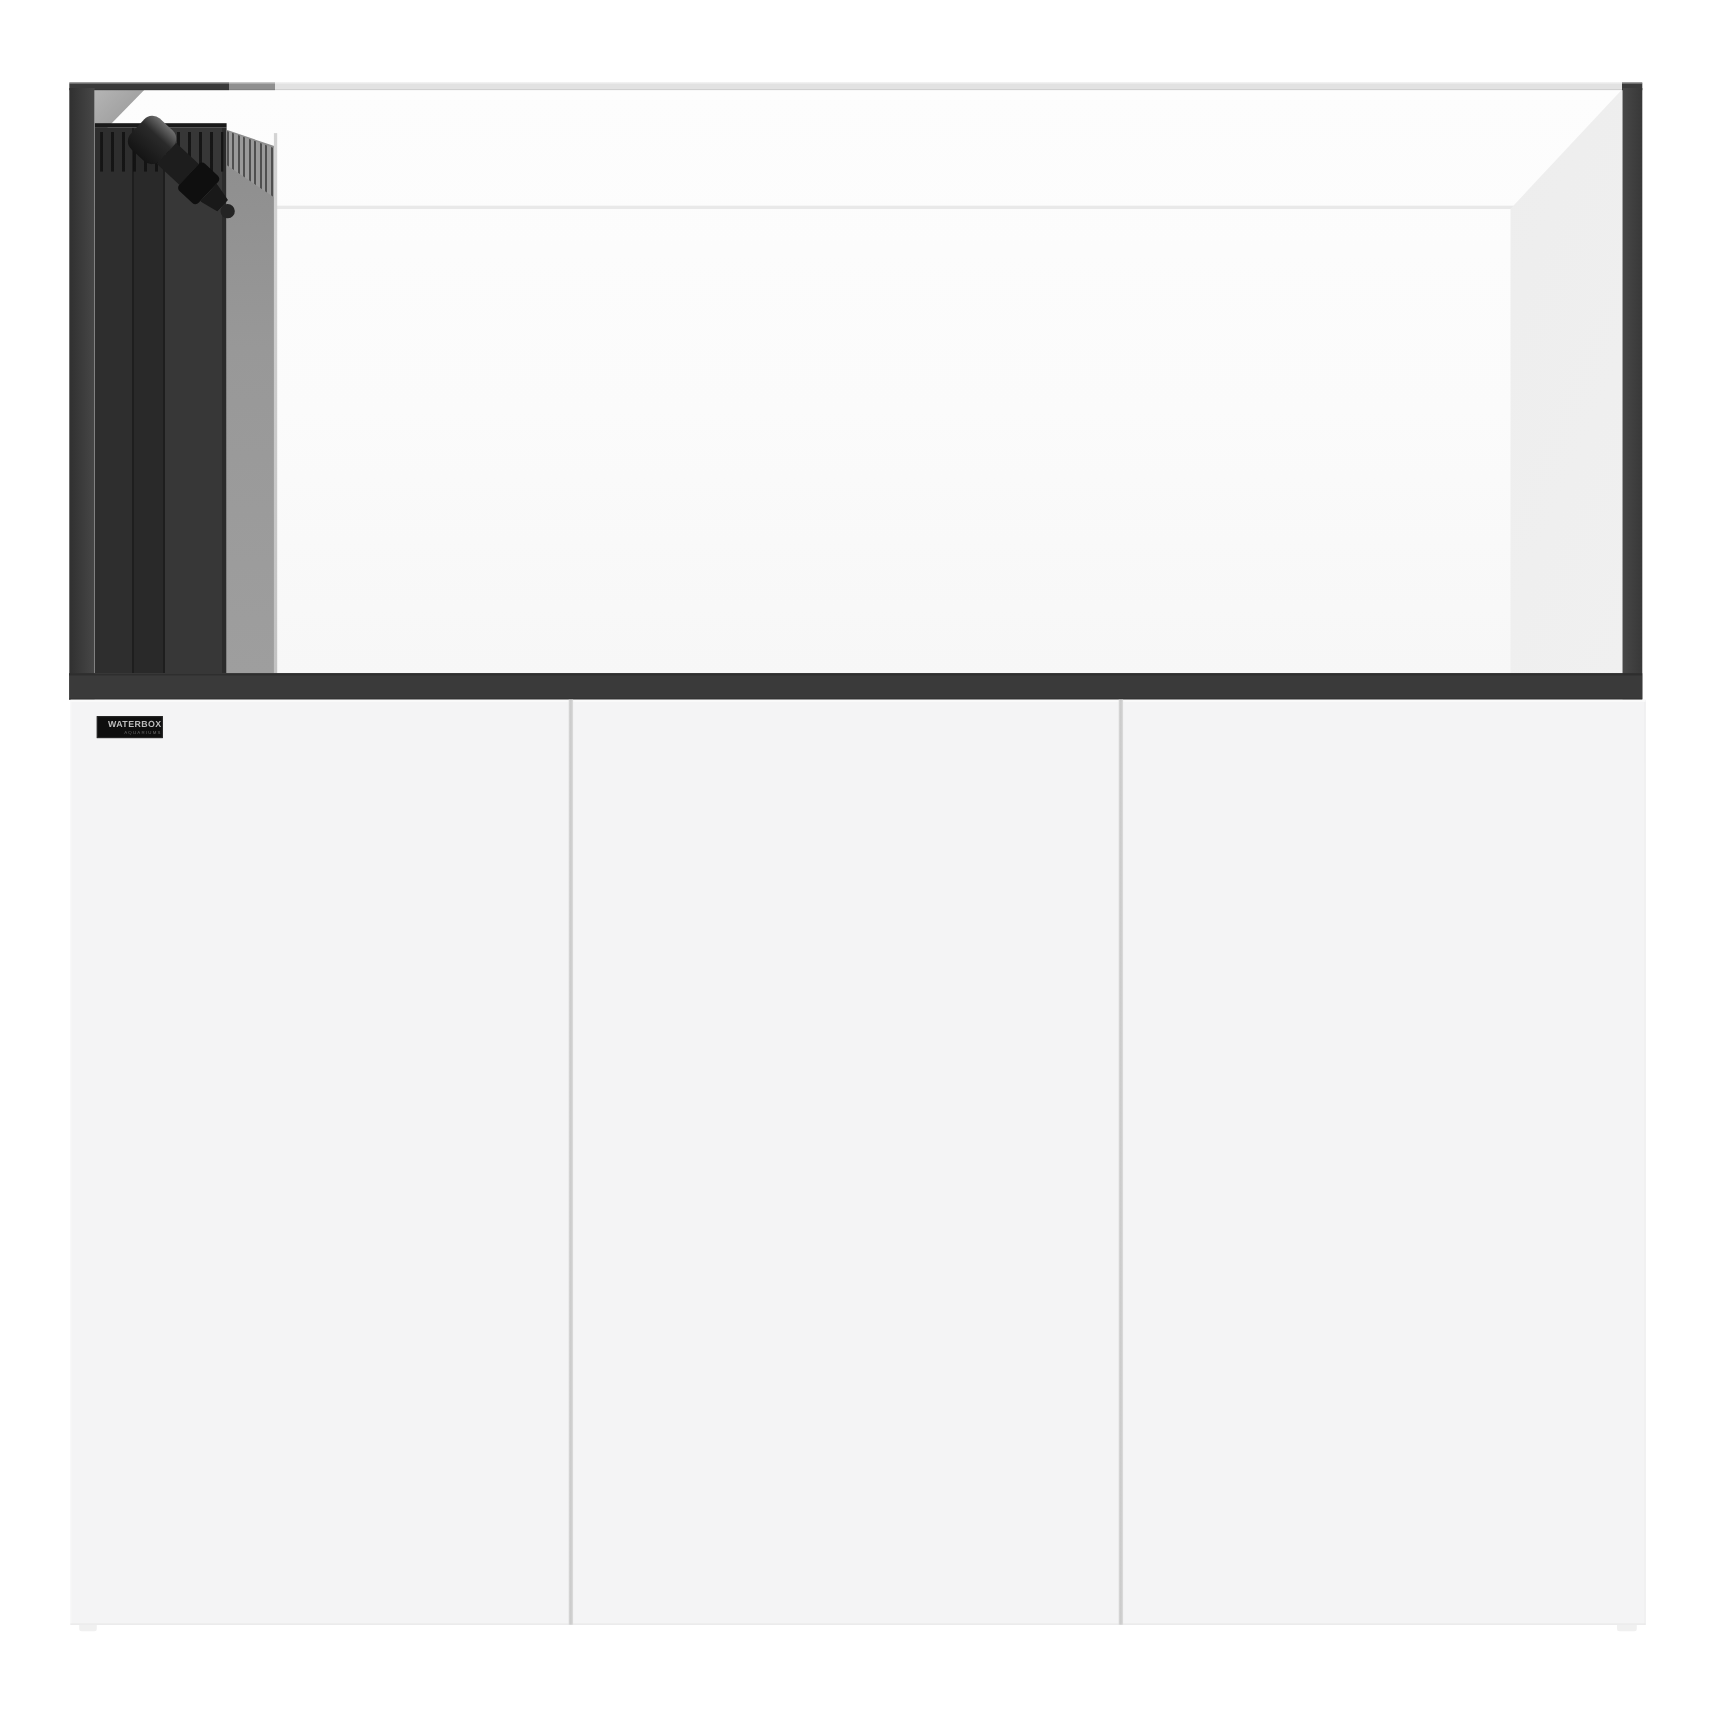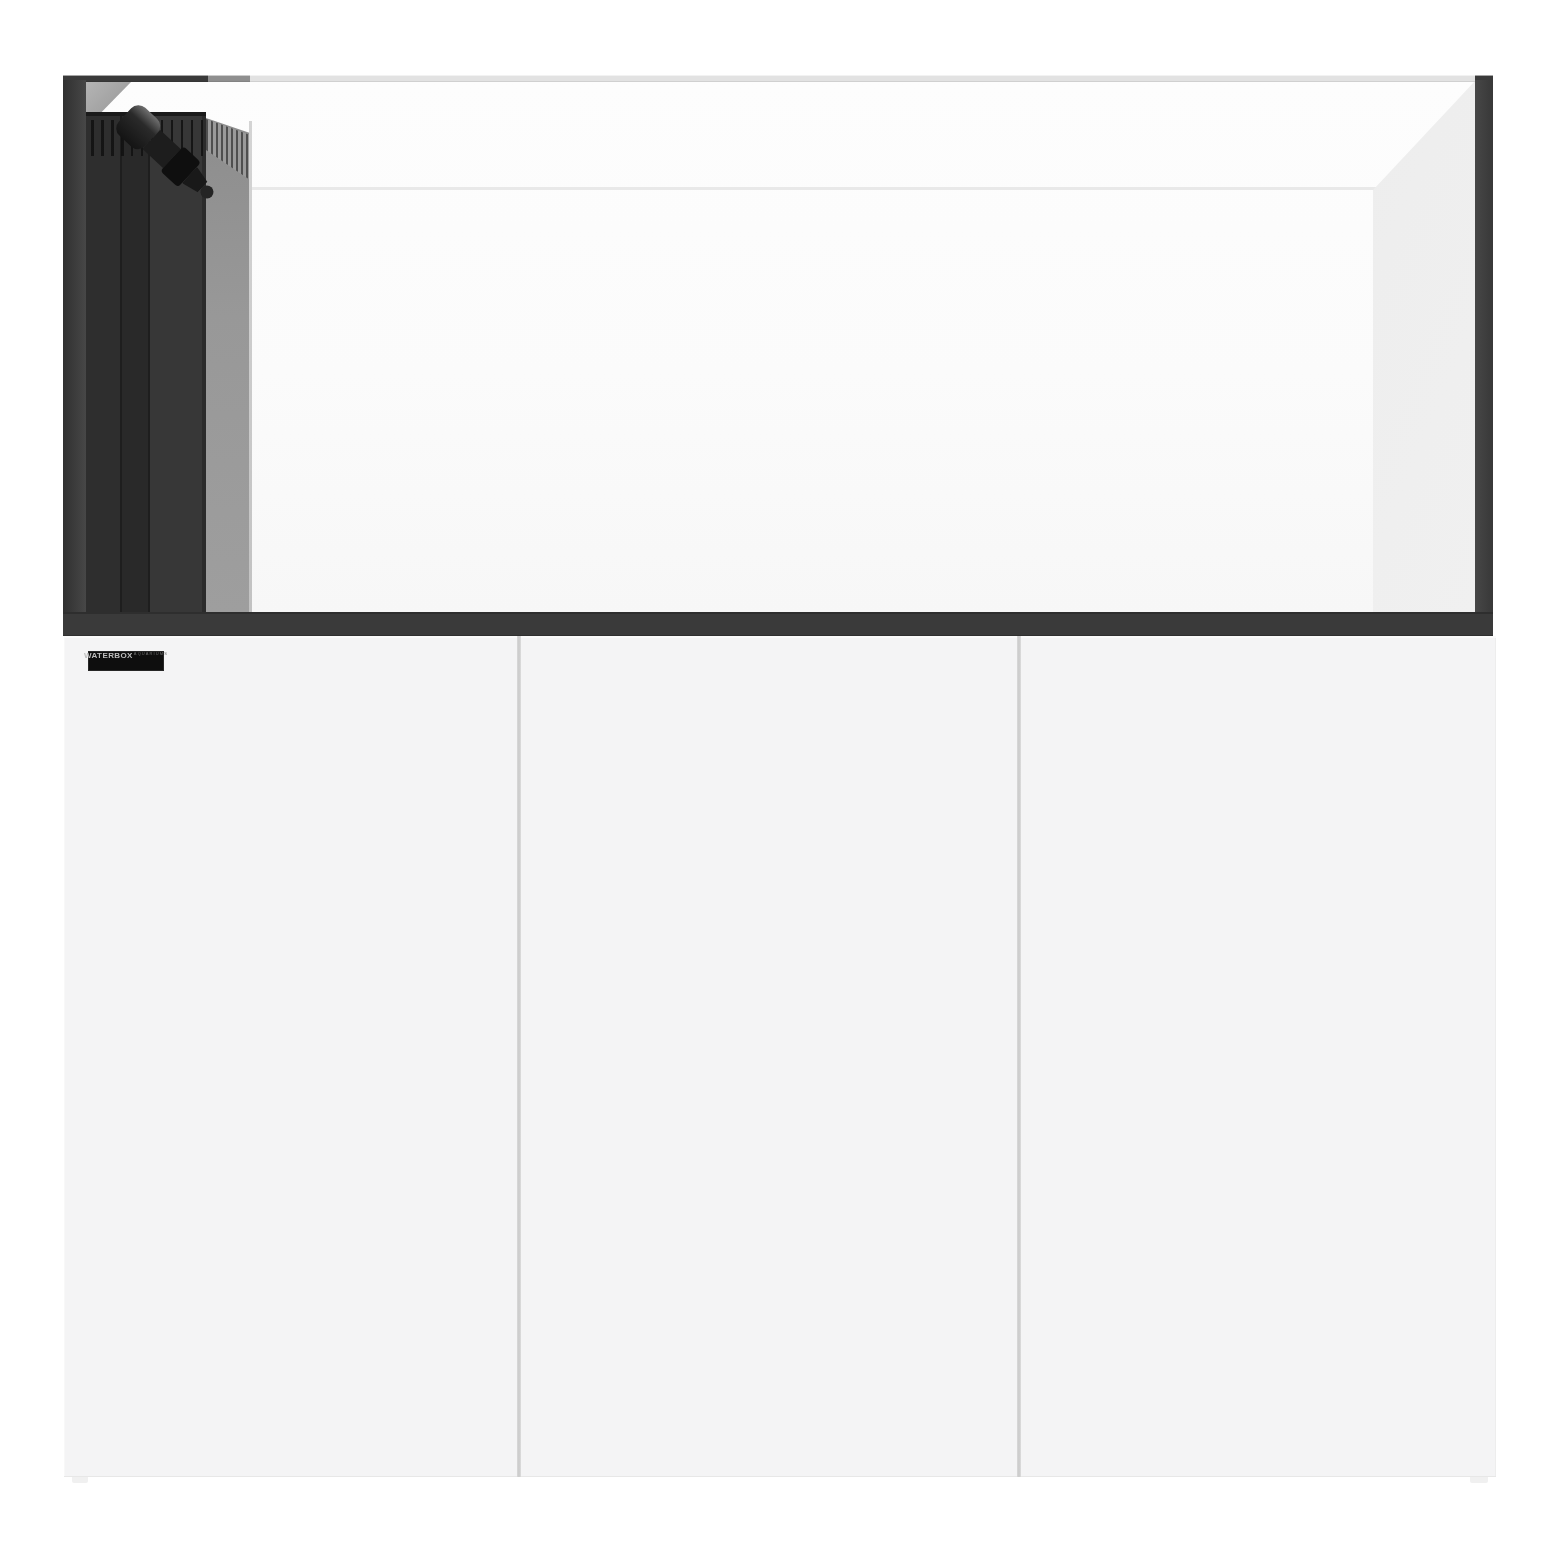--- a/index.html
+++ b/index.html
@@ -71,23 +71,23 @@
     background:var(--cabinet-color,#f4f4f5);
     box-shadow:inset 0 2px 0 #fafafa, inset 0 -1px 0 #e7e7e7, inset -1px 0 0 #ededed, inset 1px 0 0 #f8f8f8;}
   .door-seam{position:absolute;top:0;width:4px;height:841px;
     background:linear-gradient(to right,#d9d9d9,var(--seam-color,#c9c9c9),#dedede);}
   .door-seam.seam-1{left:453px;}
   .door-seam.seam-2{left:953px;}
   .foot{position:absolute;height:6px;background:#f0f0f0;border-radius:0 0 2px 2px;}
   .foot.foot-left{left:72px;top:1477px;width:16px;}
   .foot.foot-right{left:1470px;top:1477px;width:18px;}
   
-  .brand-badge{position:absolute;left:24px;top:15px;width:76px;height:20px;
+  .brand-badge{position:absolute;left:24px;top:15px;width:60px;height:20px;
     background:var(--badge-bg,#0e0e0e);border:1px solid #262626;box-sizing:border-box;
-    display:flex;align-items:flex-start;justify-content:center;gap:1px;}
+    display:flex;flex-direction:column;align-items:flex-end;justify-content:center;gap:1px;}
   .badge-line1{font-size:8px;line-height:8px;font-weight:bold;color:var(--badge-text,#bdbdbd);
     letter-spacing:.4px;white-space:nowrap;}
   .badge-line2{font-size:4px;line-height:4px;color:#6e6e6e;letter-spacing:1.1px;white-space:nowrap;}
 </style>
 </head>
 <body>
 
 <div class="canvas">
 
   <div class="tank">

